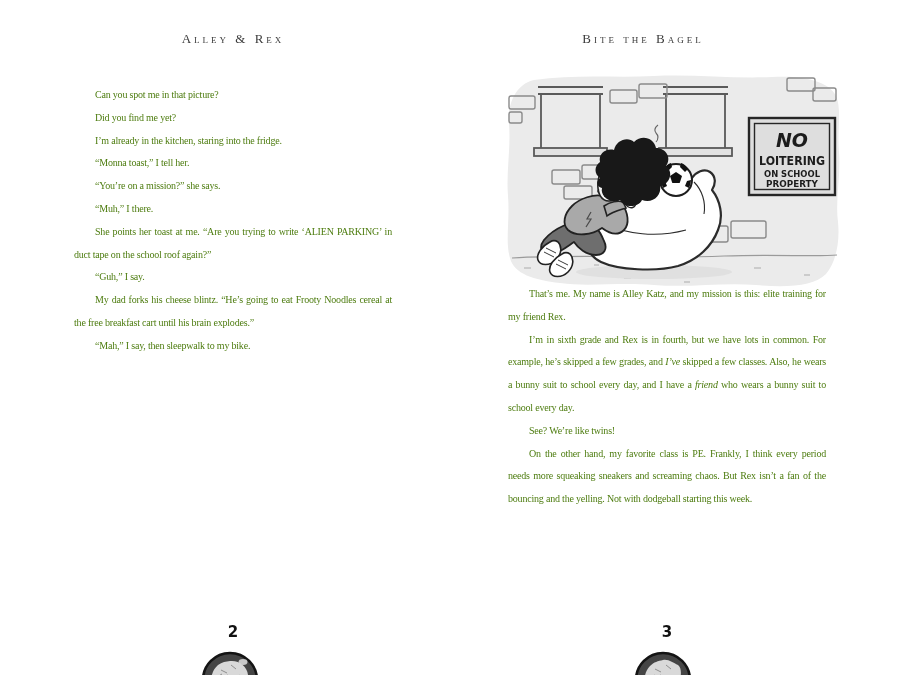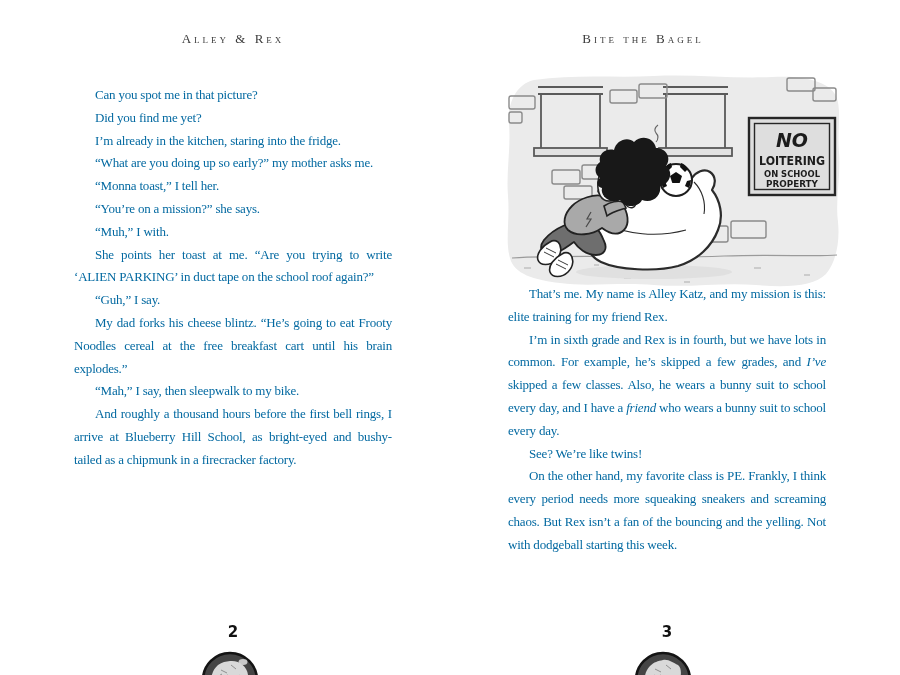--- a/index.html
+++ b/index.html
@@ -1,21 +1,21 @@
 <!DOCTYPE html>
 <html><head>
 <meta charset="utf-8">
 <style>
   html,body{margin:0;padding:0;background:#ffffff;overflow:hidden;}
   body{width:900px;height:675px;position:relative;font-family:"Liberation Serif",serif;color:#1c1c1c;}
   .spread{position:absolute;inset:0;}
   .rh{position:absolute;top:31px;font-variant:small-caps;letter-spacing:3px;font-size:13px;color:#3a3a3a;text-align:center;font-weight:500;}
   .rh-left{left:74px;width:318px;}
   .rh-right{left:484px;width:318px;}
-  .body{position:absolute;font-size:13px;line-height:22.8px;text-align:justify;letter-spacing:-0.2px;color:#0369a1;}
+  .body{position:absolute;font-size:10px;line-height:22.8px;text-align:justify;letter-spacing:-0.2px;color:#4d7c0f;}
   .body-left{left:74px;top:84px;width:318px;}
   .body-right{left:508px;top:283px;width:318px;}
   .body p{margin:0;text-indent:21px;}
   .pnum{position:absolute;top:623px;font-family:"DejaVu Sans",sans-serif;font-weight:bold;font-size:15px;color:#111;text-align:center;}
   .pnum-left{left:74px;width:318px;}
   .pnum-right{left:508px;width:318px;}
   .bagel{position:absolute;top:648px;width:60px;height:60px;}
   .bagel-left{left:200px;}
   .bagel-right{left:633px;}
   .illo{position:absolute;left:504px;top:72px;width:340px;height:220px;}
@@ -25,29 +25,27 @@
 <body>
 
 <div class="spread">
 
   <div>
     <div class="rh rh-left">Alley &amp; Rex</div>
     <div class="body body-left" id="body-left">
         <p><span>Can you spot me in that picture?</span></p>
         <p><span>Did you find me yet?</span></p>
         <p><span>I’m already in the kitchen, staring into the fridge.</span></p>
-        <p><span>“What are you doing up so early?” my mother asks me.</span></p>
         <p><span>“Monna toast,” I tell her.</span></p>
         <p><span>“You’re on a mission?” she says.</span></p>
-        <p><span>“Muh,” I with.</span></p>
+        <p><span>“Muh,” I there.</span></p>
         <p><span>She points her toast at me. “Are you trying to write ‘ALIEN PARKING’ in duct tape on the school roof again?”</span></p>
         <p><span>“Guh,” I say.</span></p>
         <p><span>My dad forks his cheese blintz. “He’s going to eat Frooty Noodles cereal at the free breakfast cart until his brain explodes.”</span></p>
         <p><span>“Mah,” I say, then sleepwalk to my bike.</span></p>
-        <p><span>And roughly a thousand hours before the first bell rings, I arrive at Blueberry Hill School, as bright-eyed and bushy-tailed as a chipmunk in a firecracker factory.</span></p>
       </div>
     <div class="pnum pnum-left">2</div>
     <div class="bagel bagel-left">
       <svg viewBox="0 0 60 60" width="60" height="60">
         <circle cx="30" cy="32" r="27" fill="#454545" stroke="#141414" stroke-width="2.6"></circle>
         <ellipse cx="43" cy="14" rx="4.5" ry="3" fill="#c9c9c9"></ellipse>
         <path fill="#d9d9d9" d="M30,13 C39,12 47,18 48,27 C49,36 45,44 37,47 C29,50 19,48 14,41 C9,34 11,23 18,17 C22,14 26,13.5 30,13 Z"></path>
         <path stroke="#909090" stroke-width="1" fill="none" d="M21,22 l6,3 M31,17 l5,4 M40,27 l-5,4 M22,35 l6,-2 M35,40 l4,-4 M27,27 l5,2 M17,29 l5,-3"></path>
         <ellipse cx="30" cy="33" rx="6" ry="5" fill="#fdfdfd" stroke="#9a9a9a" stroke-width="1.2"></ellipse>
       </svg>

